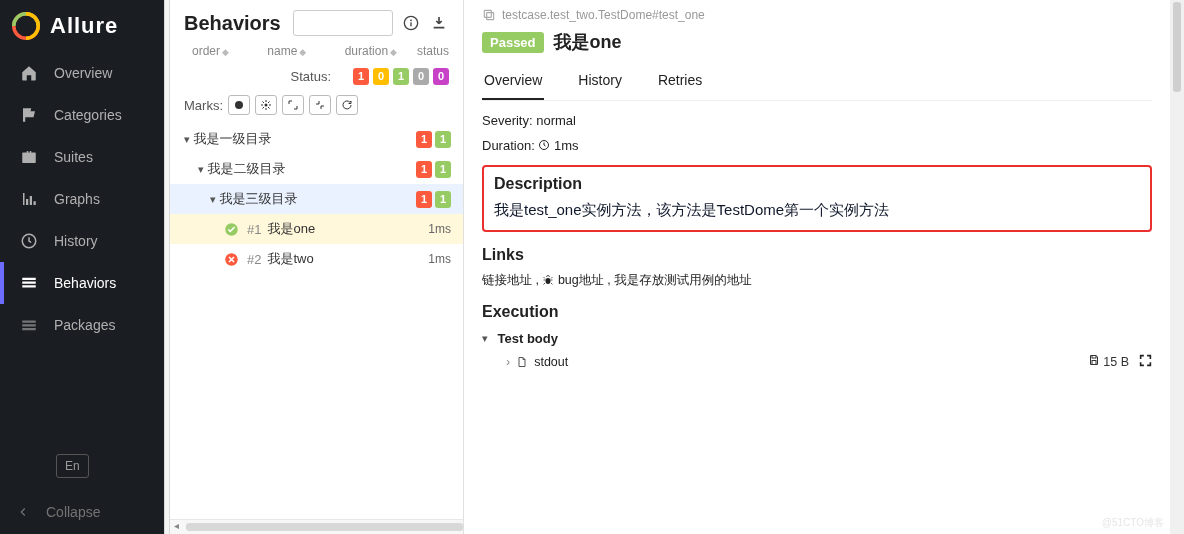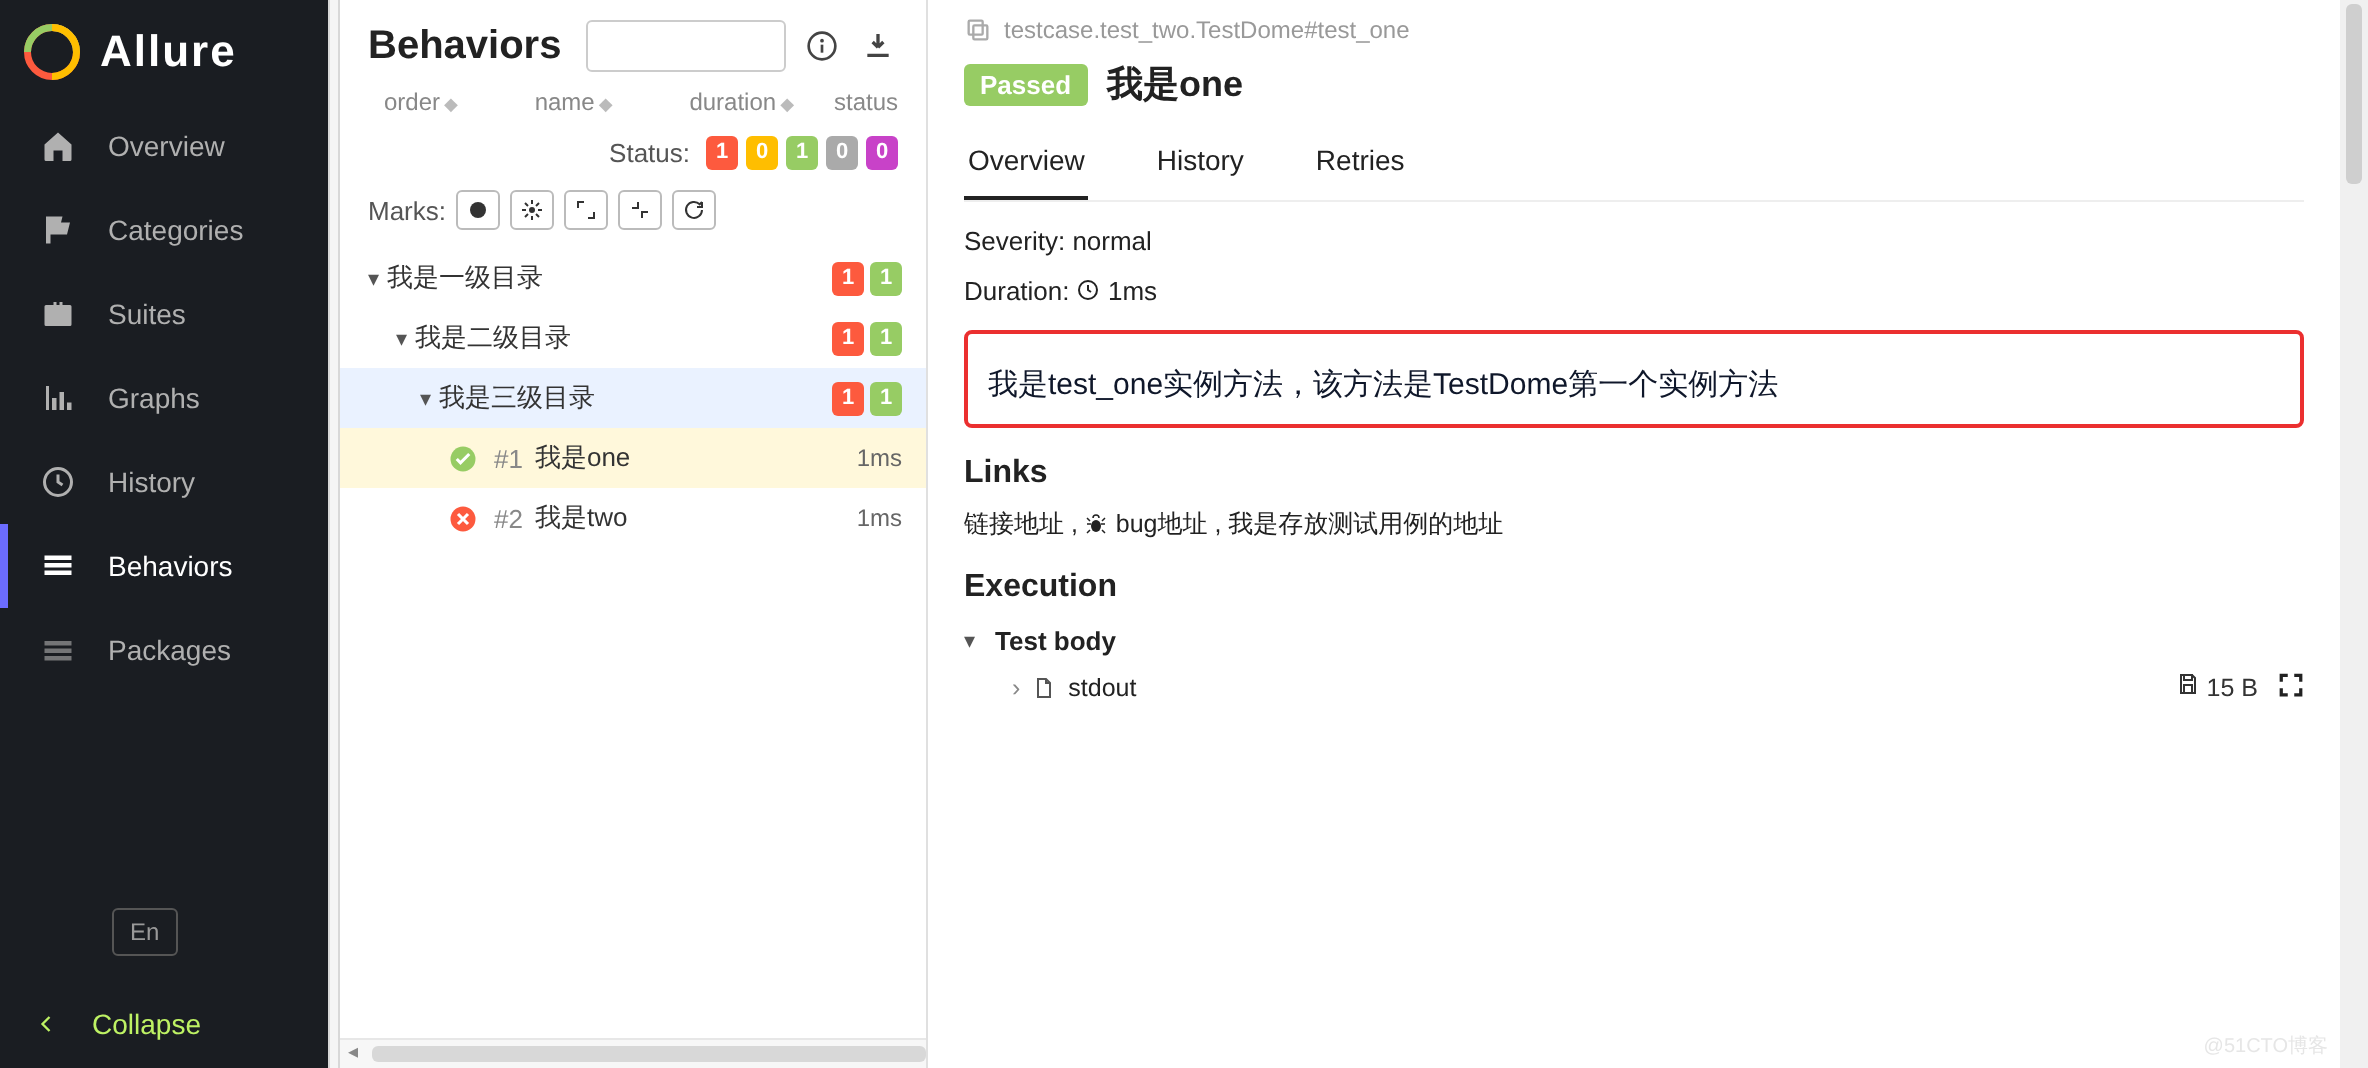--- a/index.html
+++ b/index.html
@@ -6,35 +6,35 @@
 body { width:1184px; height:534px; overflow:hidden; display:flex; background:#fff; }
 .sidebar { width:170px; background:#1a1d22; color:#b0b0b0; display:flex; flex-direction:column; flex-shrink:0; }
 .brand { display:flex; align-items:center; gap:10px; padding:12px 14px 12px 12px;text-align:center; }
 .brand-title { color:#fff; font-size:22px; font-weight:700; letter-spacing:1px; }
 .nav { flex:1; }
 .nav-item { display:flex; align-items:center; gap:16px; padding:12px 16px; font-size:14px; cursor:pointer; color:#b0b0b0; border-left:4px solid transparent; }
 .nav-item.active { color:#fff; border-left-color:#6c6cff; }
 .nav-item svg { width:18px; height:18px; }
 .sidebar-bottom { padding:12px 0; }
 .lang-btn { border:1px solid #555; color:#999; padding:4px 8px; font-size:12px; border-radius:3px; display:inline-block; cursor:pointer; margin-left:56px; }
-.collapse-row { display:flex; align-items:center; gap:16px; padding:14px 16px; font-size:14px; cursor:pointer; color:#bef264; }
+.collapse-row { display:flex; align-items:center; gap:16px; padding:14px 16px; font-size:14px; cursor:pointer; color:#737373; }
 
 .main { flex:1; display:flex; min-width:0; }
 .mid { width:294px; border-right:1px solid #e0e0e0; display:flex; flex-direction:column; position:relative; }
 .mid-border { width:6px; background:#f5f5f5; position:absolute; left:-6px; top:0; bottom:0; border-left:1px solid #d8d8d8; border-right:1px solid #d8d8d8; }
 .mid-header { display:flex; align-items:center; padding:10px 14px 8px; gap:8px; }
 .mid-title { font-size:20px; font-weight:700; flex:1; color:#222; }
 .mid-search { width:100px; height:26px; border:1px solid #ccc; border-radius:3px; padding:0 6px; font-size:12px; }
 .hdr-icon { cursor:pointer; color:#444; display:inline-flex; align-items:center; justify-content:center; width:20px; height:20px; }
 .cols { display:flex; padding:0 14px 6px; font-size:12px; color:#888; gap:18px; }
 .cols span:first-child { margin-left:4px; }
 .cols .col-name { flex:1; text-align:center; }
 .sort-arrows { font-size:9px; color:#bbb; margin-left:2px; letter-spacing:-2px; }
 .status-row { display:flex; justify-content:flex-end; align-items:center; gap:4px; padding:4px 14px 6px; font-size:13px; color:#555; }
-.status-row .lbl { margin-right:4px; }
+.status-row .lbl { margin-right:18px; }
 .badge { display:inline-block; min-width:16px; height:17px; line-height:17px; text-align:center; color:#fff; font-size:11px; font-weight:700; border-radius:3px; padding:0 4px; }
 .b-red { background:#fd5a3e; } .b-yellow { background:#ffbe00; } .b-green { background:#97cc64; } .b-gray { background:#aaa; } .b-purple { background:#c842c8; }
 .marks-row { display:flex; align-items:center; gap:5px; padding:4px 14px 8px; font-size:13px; color:#555; border-bottom:1px solid transparent; }
 .mark-btn { width:22px; height:20px; border:1px solid #bbb; border-radius:3px; display:inline-flex; align-items:center; justify-content:center; cursor:pointer; background:#fff; }
 .mark-btn svg { width:12px; height:12px; }
 
 .tree { font-size:13px; color:#333; }
 .tree-row { display:flex; align-items:center; padding:6px 12px; cursor:pointer; }
 .indent0 { padding-left:14px; } .indent1 { padding-left:28px; } .indent2 { padding-left:40px; } .indent3 { padding-left:54px; }
 .tree-row.sel { background:#eaf2ff; }
@@ -271,20 +271,21 @@
       <div class="tab active">Overview</div>
       <div class="tab">History</div>
       <div class="tab">Retries</div>
     </div>
     <div class="kv"><span>Severity:</span><span> normal</span></div>
     <div class="kv"><span>Duration:</span> <svg width="12" height="12" viewBox="0 0 24 24" fill="none" stroke="#222" stroke-width="2" style="vertical-align:-1px">
           <circle cx="12" cy="12" r="9"></circle>
           <path d="M12 7v5l3 2"></path>
         </svg><span> 1ms</span></div>
     <div class="desc-box">
+      <div class="sec-h">Description</div>
       <div class="desc-text">我是test_one实例方法，该方法是TestDome第一个实例方法</div>
     </div>
     <div class="sec-h">Links</div>
     <div class="links-text"><span>链接地址 , </span><svg width="12" height="12" viewBox="0 0 24 24" fill="#222">
           <ellipse cx="12" cy="14" rx="5" ry="6"></ellipse>
           <path d="M7 12H3M17 12h4M6 18l-3 3M18 18l3 3M6 9L3 6M18 9l3-3M9 6a3 3 0 0 1 6 0" stroke="#222" stroke-width="1.5" fill="none"></path>
         </svg><span> bug地址 , 我是存放测试用例的地址</span></div>
     <div class="sec-h">Execution</div>
     <div class="body-row">
         <span class="exp">▾</span>

